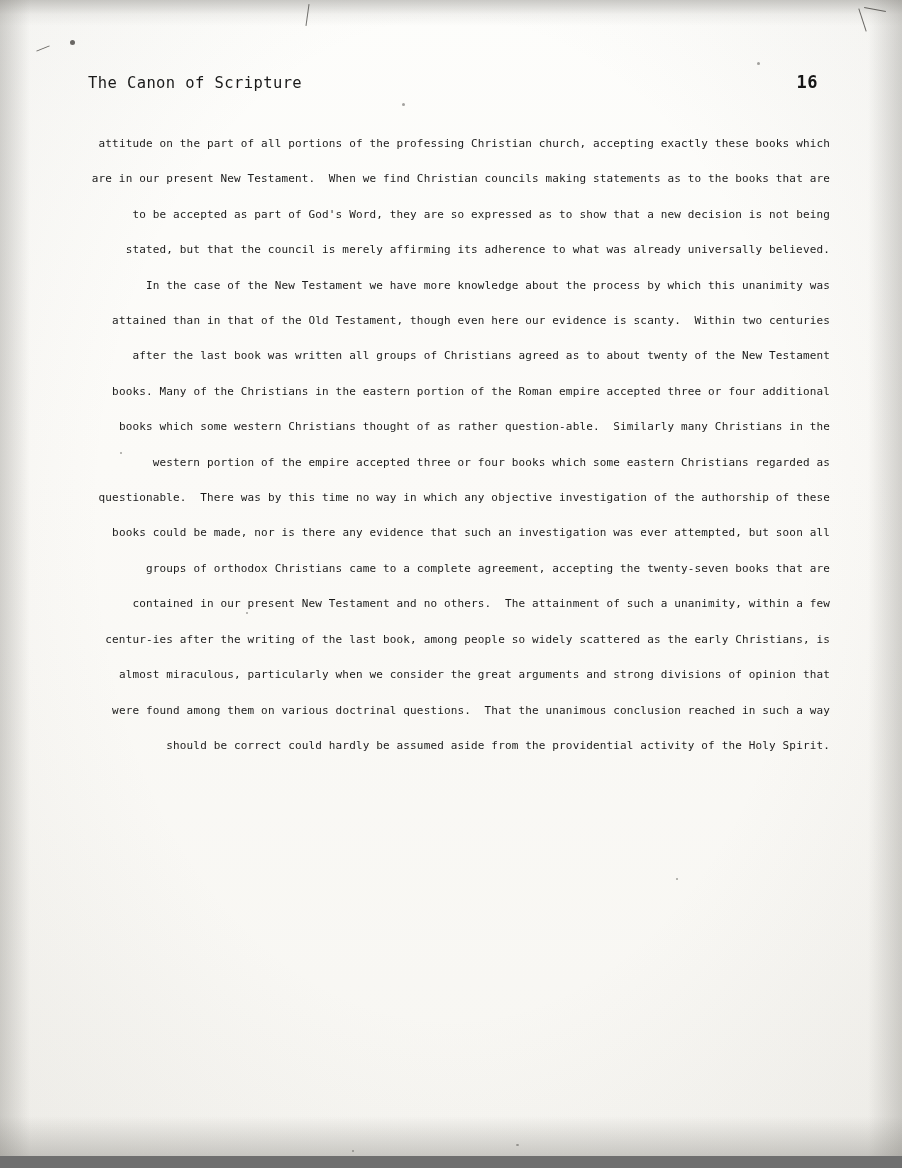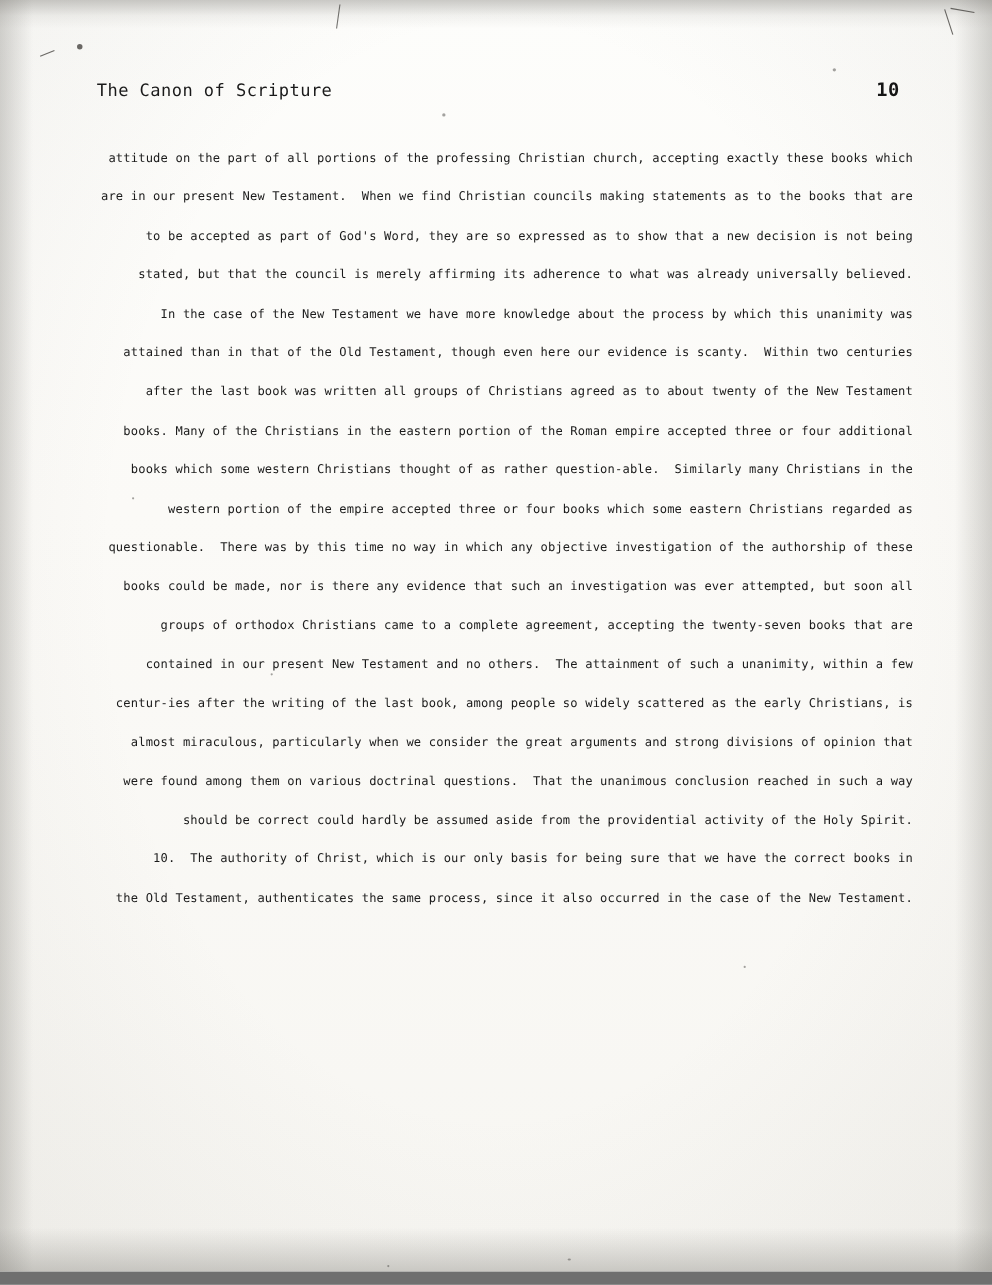--- a/index.html
+++ b/index.html
@@ -129,22 +129,21 @@
   <div class="speck" style="left:402px; top:103px; width:3px; height:3px;"></div>
   <div class="speck" style="left:757px; top:62px; width:3px; height:3px;"></div>
   <div class="speck" style="left:246px; top:612px; width:2px; height:2px;"></div>
   <div class="speck" style="left:120px; top:452px; width:2px; height:2px;"></div>
   <div class="speck" style="left:676px; top:878px; width:2px; height:2px;"></div>
   <div class="speck" style="left:516px; top:1144px; width:3px; height:2px;"></div>
   <div class="speck" style="left:352px; top:1150px; width:2px; height:2px;"></div>
 
   <header class="doc-header">
     <div class="running-head">The Canon of Scripture</div>
-    <div class="page-number">10</div>
+    <div class="page-number">16</div>
   </header>
 
   <main class="body-text">
     <p class="para">attitude on the part of all portions of the professing Christian church, accepting exactly these books which are in our present New Testament.  When we find Christian councils making statements as to the books that are to be accepted as part of God's Word, they are so expressed as to show that a new decision is not being stated, but that the council is merely affirming its adherence to what was already universally believed.</p>
     <p class="para indent">In the case of the New Testament we have more knowledge about the process by which this unanimity was attained than in that of the Old Testament, though even here our evidence is scanty.  Within two centuries after the last book was written all groups of Christians agreed as to about twenty of the New Testament books. Many of the Christians in the eastern portion of the Roman empire accepted three or four additional books which some western Christians thought of as rather question-able.  Similarly many Christians in the western portion of the empire accepted three or four books which some eastern Christians regarded as questionable.  There was by this time no way in which any objective investigation of the authorship of these books could be made, nor is there any evidence that such an investigation was ever attempted, but soon all groups of orthodox Christians came to a complete agreement, accepting the twenty-seven books that are contained in our present New Testament and no others.  The attainment of such a unanimity, within a few centur-ies after the writing of the last book, among people so widely scattered as the early Christians, is almost miraculous, particularly when we consider the great arguments and strong divisions of opinion that were found among them on various doctrinal questions.  That the unanimous conclusion reached in such a way should be correct could hardly be assumed aside from the providential activity of the Holy Spirit.</p>
-    <p class="para indent">10.  The authority of Christ, which is our only basis for being sure that we have the correct books in the Old Testament, authenticates the same process, since it also occurred in the case of the New Testament.</p>
   </main>
 
 </div>
 
 </body></html>

